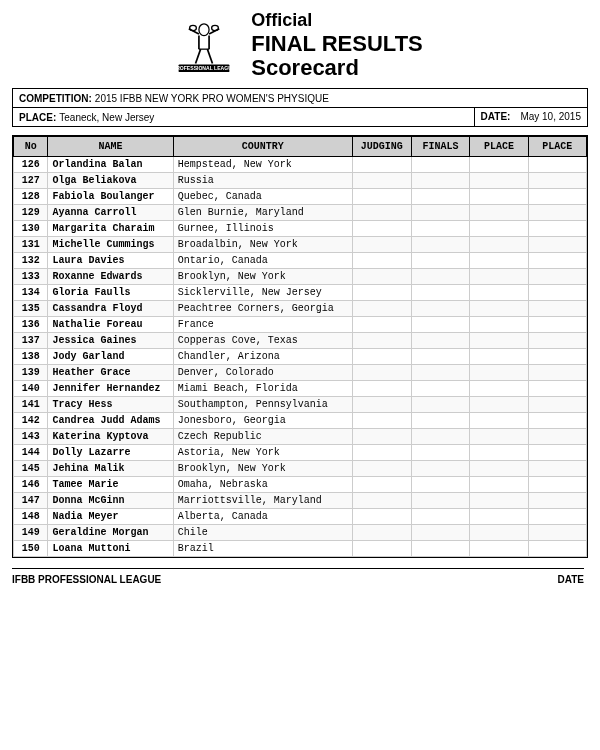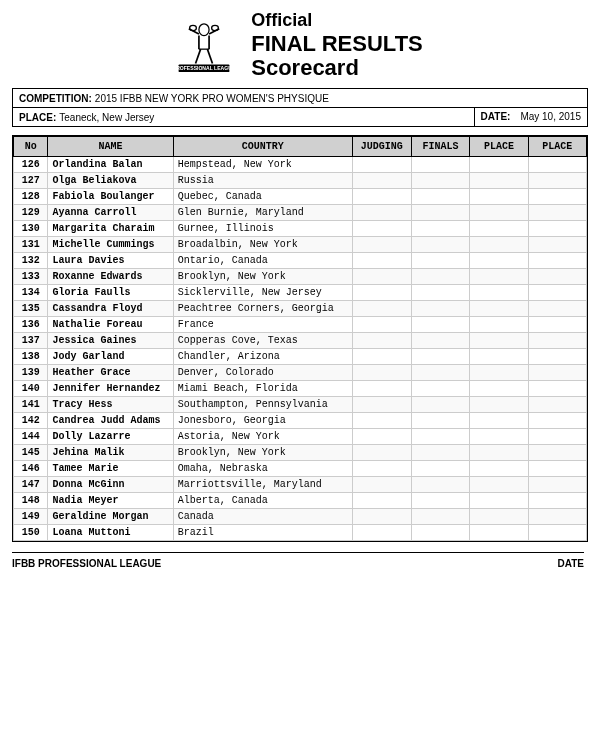--- a/index.html
+++ b/index.html
@@ -387,20 +387,29 @@
         </tr>
         <tr style="background-color: rgb(255, 255, 255);">
           <td class="no-col">142</td>
           <td class="name-col">Candrea Judd Adams</td>
           <td class="country-col">Jonesboro, Georgia</td>
           <td class="score-col"></td>
           <td class="score-col"></td>
           <td class="score-col"></td>
           <td class="score-col"></td>
         </tr>
+        <tr style="background-color: rgb(249, 249, 249);">
+          <td class="no-col">143</td>
+          <td class="name-col">Katerina Kyptova</td>
+          <td class="country-col">Czech Republic</td>
+          <td class="score-col"></td>
+          <td class="score-col"></td>
+          <td class="score-col"></td>
+          <td class="score-col"></td>
+        </tr>
         <tr style="background-color: rgb(255, 255, 255);">
           <td class="no-col">144</td>
           <td class="name-col">Dolly Lazarre</td>
           <td class="country-col">Astoria, New York</td>
           <td class="score-col"></td>
           <td class="score-col"></td>
           <td class="score-col"></td>
           <td class="score-col"></td>
         </tr>
         <tr style="background-color: rgb(249, 249, 249);">
@@ -435,21 +444,21 @@
           <td class="name-col">Nadia Meyer</td>
           <td class="country-col">Alberta, Canada</td>
           <td class="score-col"></td>
           <td class="score-col"></td>
           <td class="score-col"></td>
           <td class="score-col"></td>
         </tr>
         <tr style="background-color: rgb(249, 249, 249);">
           <td class="no-col">149</td>
           <td class="name-col">Geraldine Morgan</td>
-          <td class="country-col">Canada</td>
+          <td class="country-col">Chile</td>
           <td class="score-col"></td>
           <td class="score-col"></td>
           <td class="score-col"></td>
           <td class="score-col"></td>
         </tr>
         <tr style="background-color: rgb(255, 255, 255);">
           <td class="no-col">150</td>
           <td class="name-col">Loana Muttoni</td>
           <td class="country-col">Brazil</td>
           <td class="score-col"></td>

